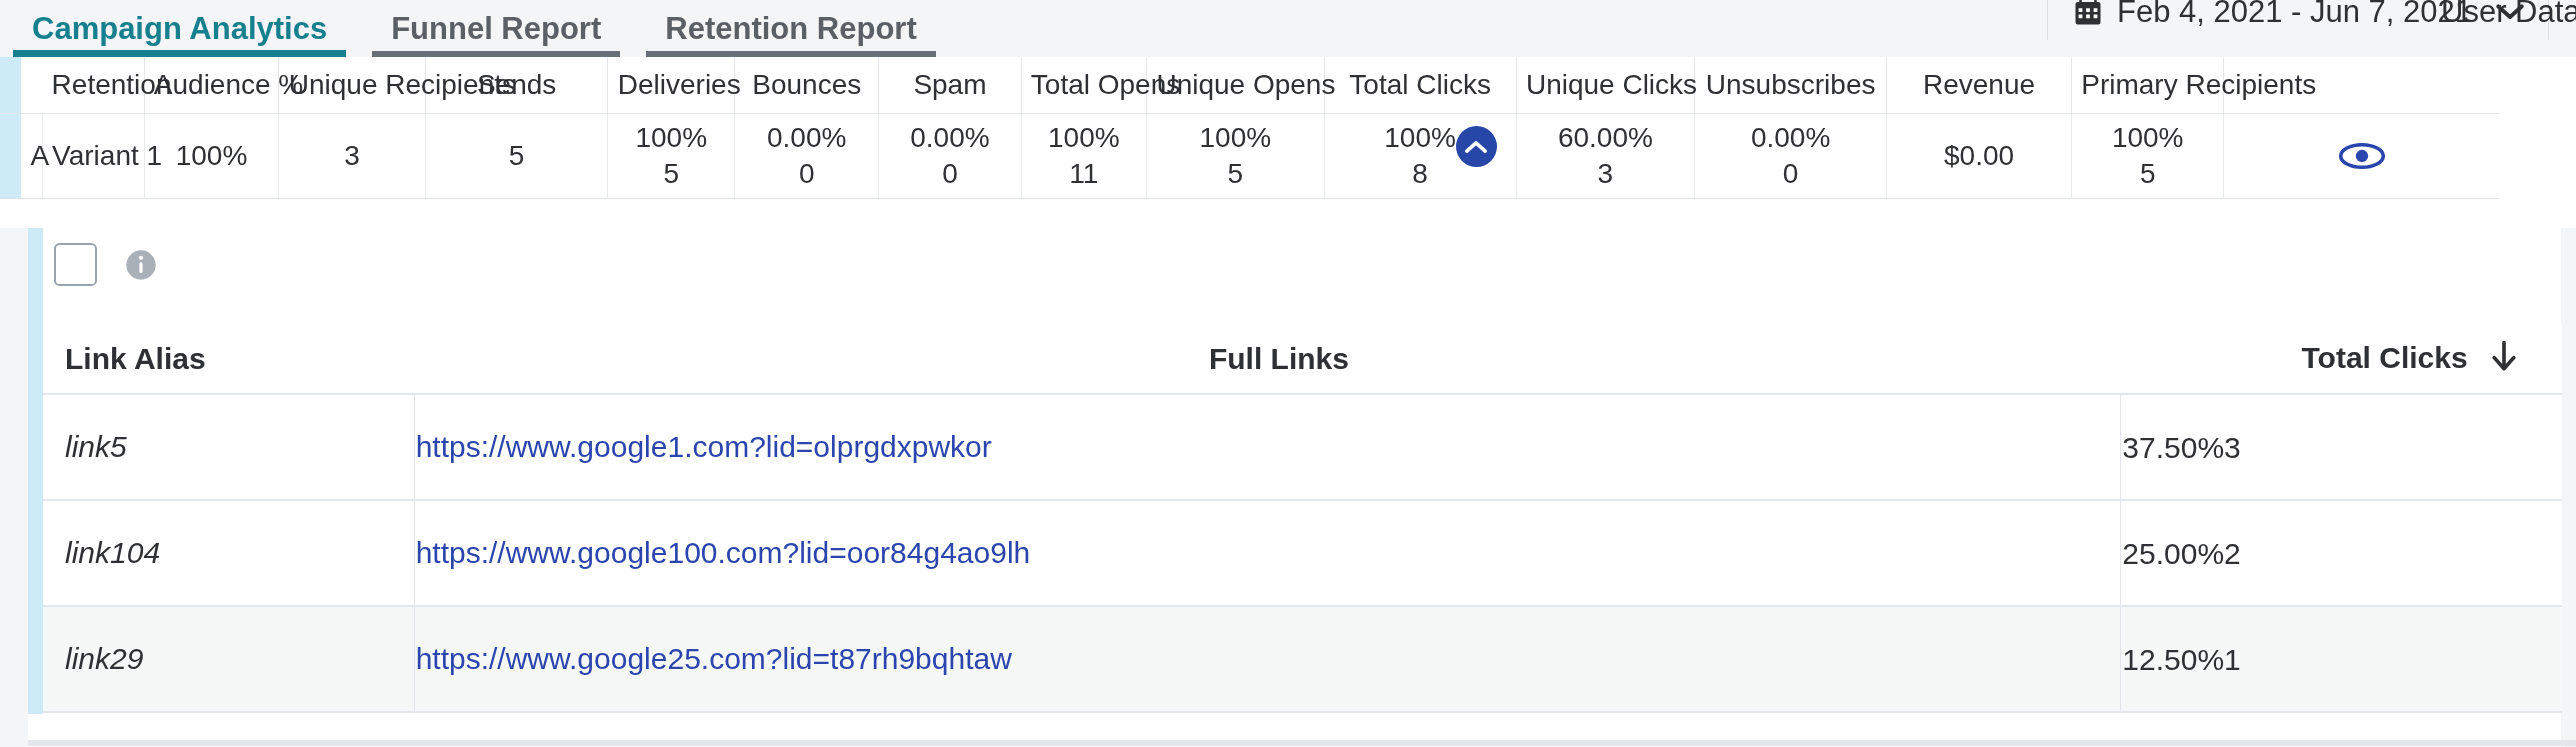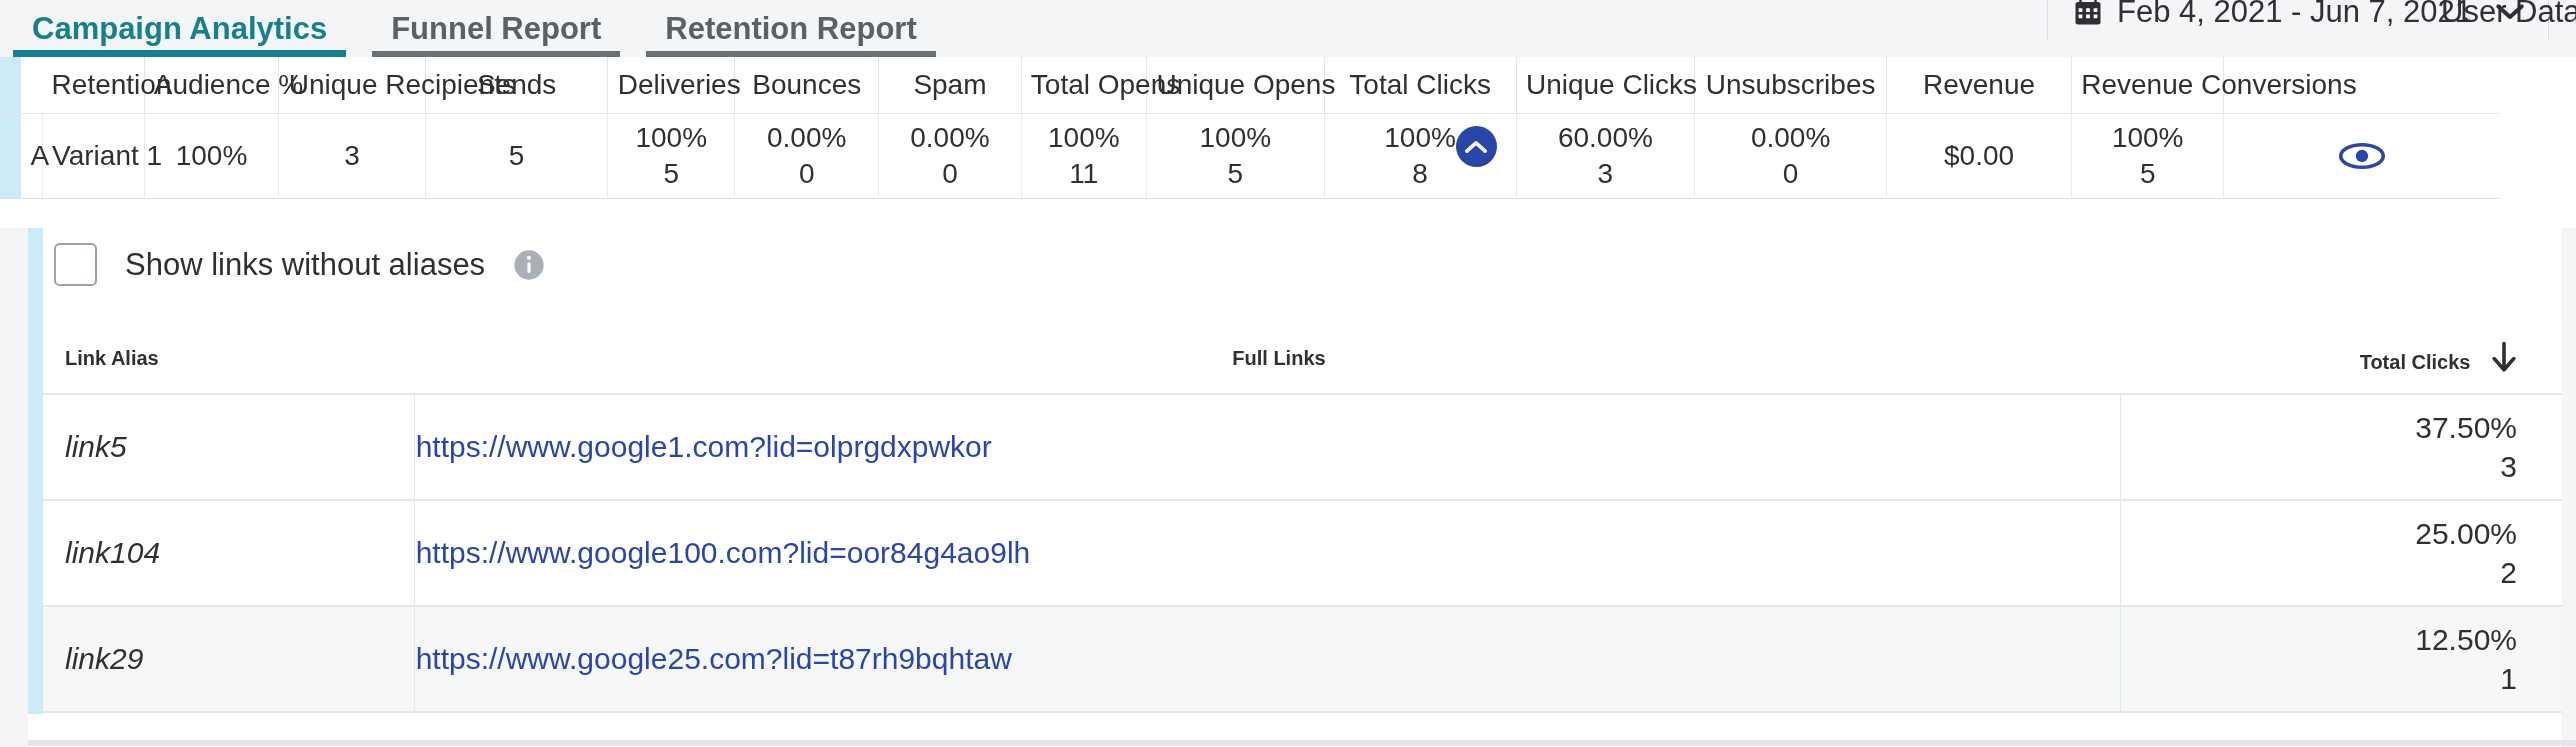--- a/index.html
+++ b/index.html
@@ -118,21 +118,21 @@
   }
   .checkrow-label{font-size:31px;color:#2f3033;white-space:nowrap;}
   .info-icon{width:32px;height:32px;display:block;}
 
   .links{
     position:absolute;left:43px;top:96px;width:2519px;
     border-collapse:collapse;table-layout:fixed;
   }
   .links th{
     height:70px;
-    font-size:20px;font-weight:bold;color:#2f3033;
+    font-size:30px;font-weight:bold;color:#2f3033;
     vertical-align:middle;
     border-bottom:2.8px solid #e3e6ea;
     background:#ffffff;
     box-sizing:border-box;
     white-space:nowrap;
   }
   .links th.h-alias{text-align:left;padding-left:22px;}
   .links th.h-full{text-align:center;padding-left:24px;}
   .links th.h-clicks{text-align:right;padding-right:45px;}
   .sort-arrow{width:26px;height:32px;display:inline-block;vertical-align:-4.6px;margin-left:15px;}
@@ -143,21 +143,21 @@
     vertical-align:middle;
     border-bottom:2.8px solid #e3e6ea;
     box-sizing:border-box;
     background:#ffffff;
   }
   .links tr.alt td{background:#f6f8f8;}
   .links td.c-alias{padding-left:22px;border-right:1.9px solid #e3e6ea;font-style:italic;}
   .links td.c-full{border-right:1.9px solid #e3e6ea;}
   .links td.c-clicks{padding-right:45px;text-align:right;}
   .link-url{color:#2a45ad;text-decoration:none;}
-  .clickstack{display:flex;flex-direction:column;align-items:flex-end;line-height:1.3;text-align:center;}
+  .clickstack{display:flex;align-items:flex-end;line-height:1.3;text-align:center;}
   .bottom-shadow{position:absolute;left:28px;top:512px;width:2548px;height:5.6px;background:#e4e6ec;}
 </style>
 </head>
 <body>
 
 <div class="screen">
 
   <div class="tabbar">
     <div class="tab active">
       <span>Campaign Analytics</span>
@@ -226,21 +226,21 @@
         <th>Sends</th>
         <th>Deliveries</th>
         <th>Bounces</th>
         <th>Spam</th>
         <th>Total Opens</th>
         <th>Unique Opens</th>
         <th>Total Clicks</th>
         <th>Unique Clicks</th>
         <th>Unsubscribes</th>
         <th>Revenue</th>
-        <th>Revenue Conversions</th>
+        <th>Primary Recipients</th>
         <th class="c-spacer"></th>
       </tr>
     </thead>
     <tbody>
       <tr>
         <td class="c-accent"></td>
         <td>A</td>
         <td>Variant 1</td>
         <td>100%</td>
         <td>3</td>
@@ -317,21 +317,20 @@
     </tbody>
   </table>
 
   <div class="panel">
     <div class="panel-left-gap"></div>
     <div class="panel-accent"></div>
     <div class="panel-right-edge"></div>
 
     <div class="checkrow">
       <span class="checkbox"></span>
-      <span class="checkrow-label">Show links without aliases</span>
       <svg class="info-icon" viewBox="0 0 24 24">
         <circle cx="12" cy="12" r="11" fill="#a9b0b8"></circle>
         <rect x="10.8" y="10" width="2.4" height="8" rx="1.2" fill="#ffffff"></rect>
         <circle cx="12" cy="6.6" r="1.6" fill="#ffffff"></circle>
       </svg>
     </div>
 
     <table class="links">
       <colgroup>
         <col style="width:371px">

